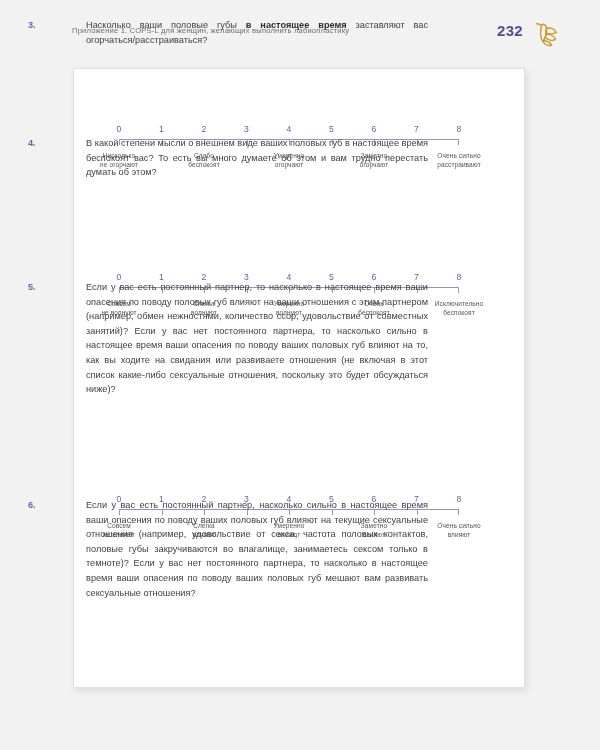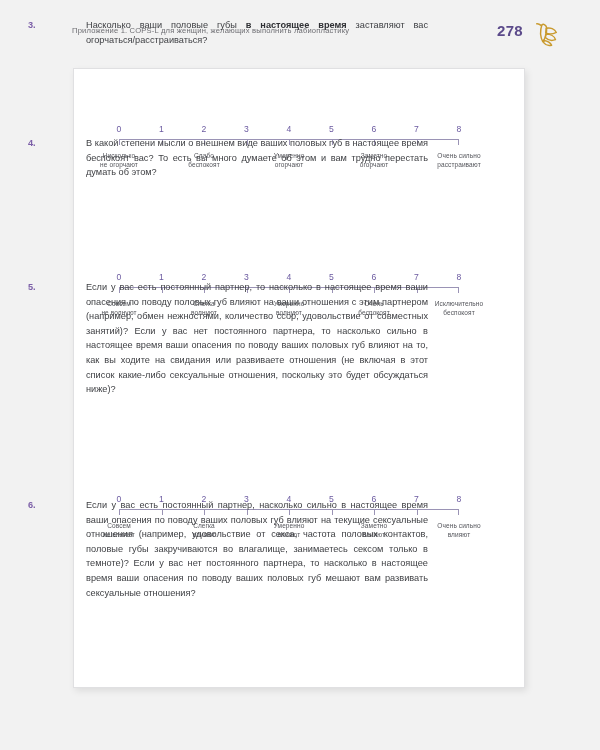--- a/index.html
+++ b/index.html
@@ -162,21 +162,21 @@
     letter-spacing: 0.1px;
   }
 </style>
 </head>
 <body>
 
 <div class="page">
 
   <div class="header">
     <div class="header-title">Приложение 1.  COPS-L для женщин, желающих выполнить лабиопластику</div>
-    <div class="header-pageno">278</div>
+    <div class="header-pageno">232</div>
     <div class="butterfly">
       <svg viewBox="0 0 40 40" width="34" height="34" aria-hidden="true">
         <g fill="none" stroke="#c99a2e" stroke-width="1.7" stroke-linejoin="round" stroke-linecap="round">
           <path d="M14 8 C 12 14, 12 22, 15 28 C 18 24, 20 18, 19.5 11 C 19 8.5, 16 6.5, 14 8 Z"></path>
           <path d="M19 12 C 24 11, 29 13, 31 17 C 27 19, 22 19.5, 18.5 17.5 Z"></path>
           <path d="M18.5 19 C 24 19, 29 21.5, 30 25.5 C 26 27, 21 26, 18 23 Z"></path>
           <path d="M16.5 26.5 C 20 27, 24 29, 25.5 32 C 22 33, 18 31.5, 16 29 Z"></path>
           <path d="M13.5 9 C 11.5 7.5, 9.5 6.5, 8 6.8"></path>
         </g>
       </svg>

